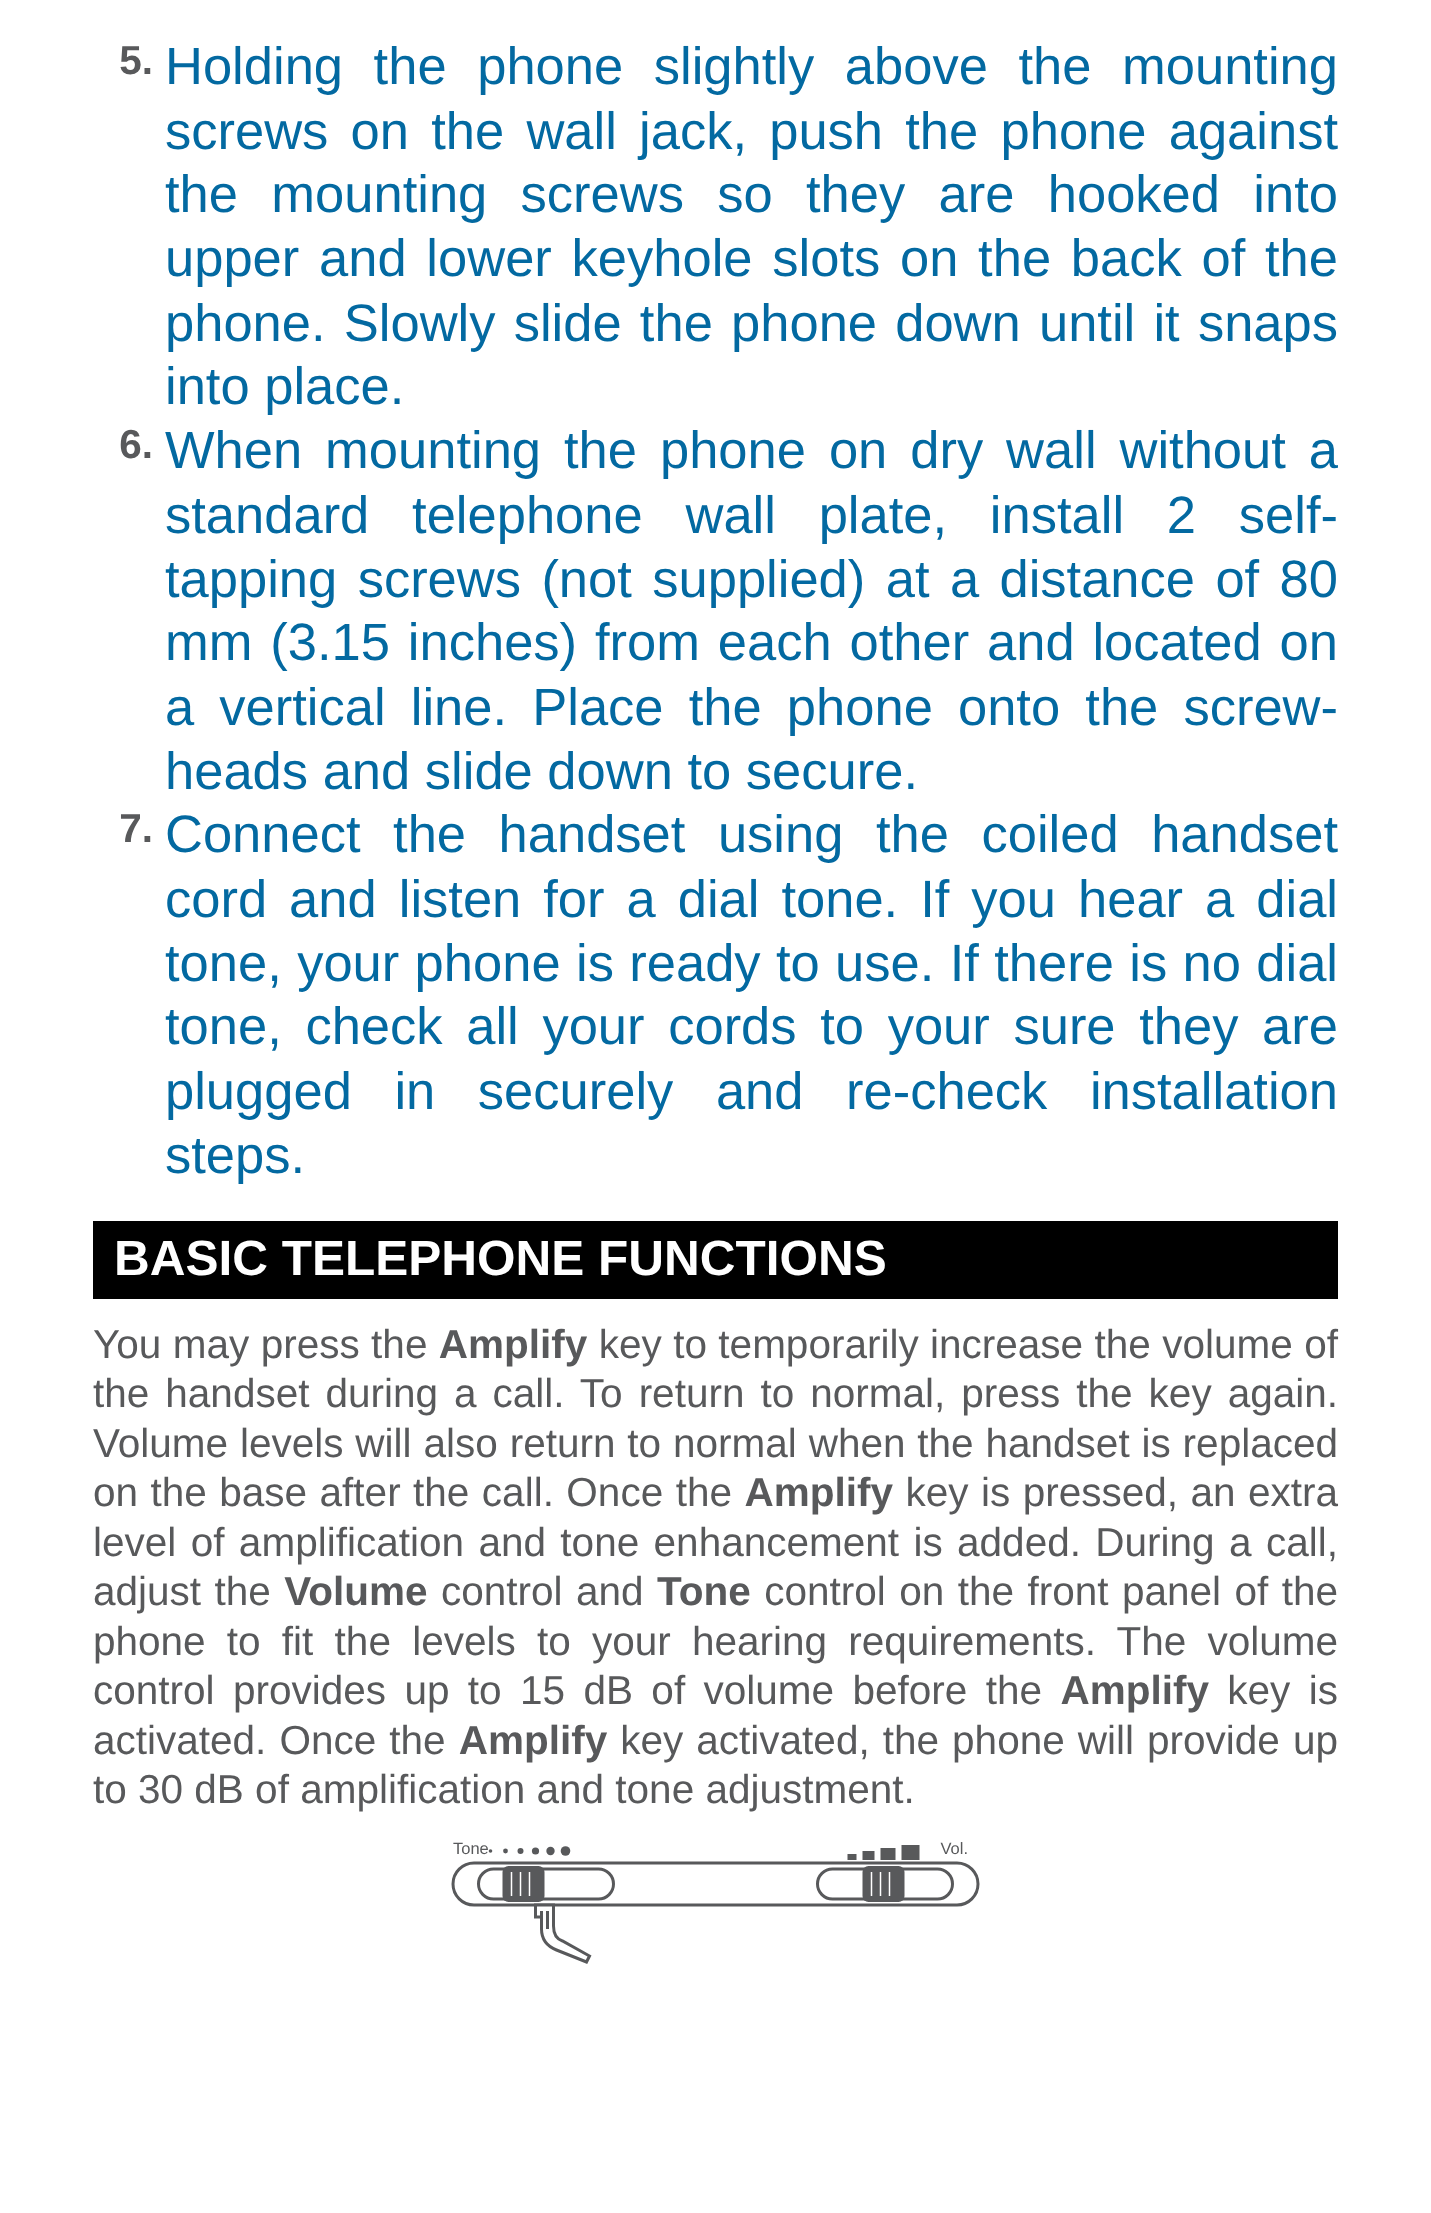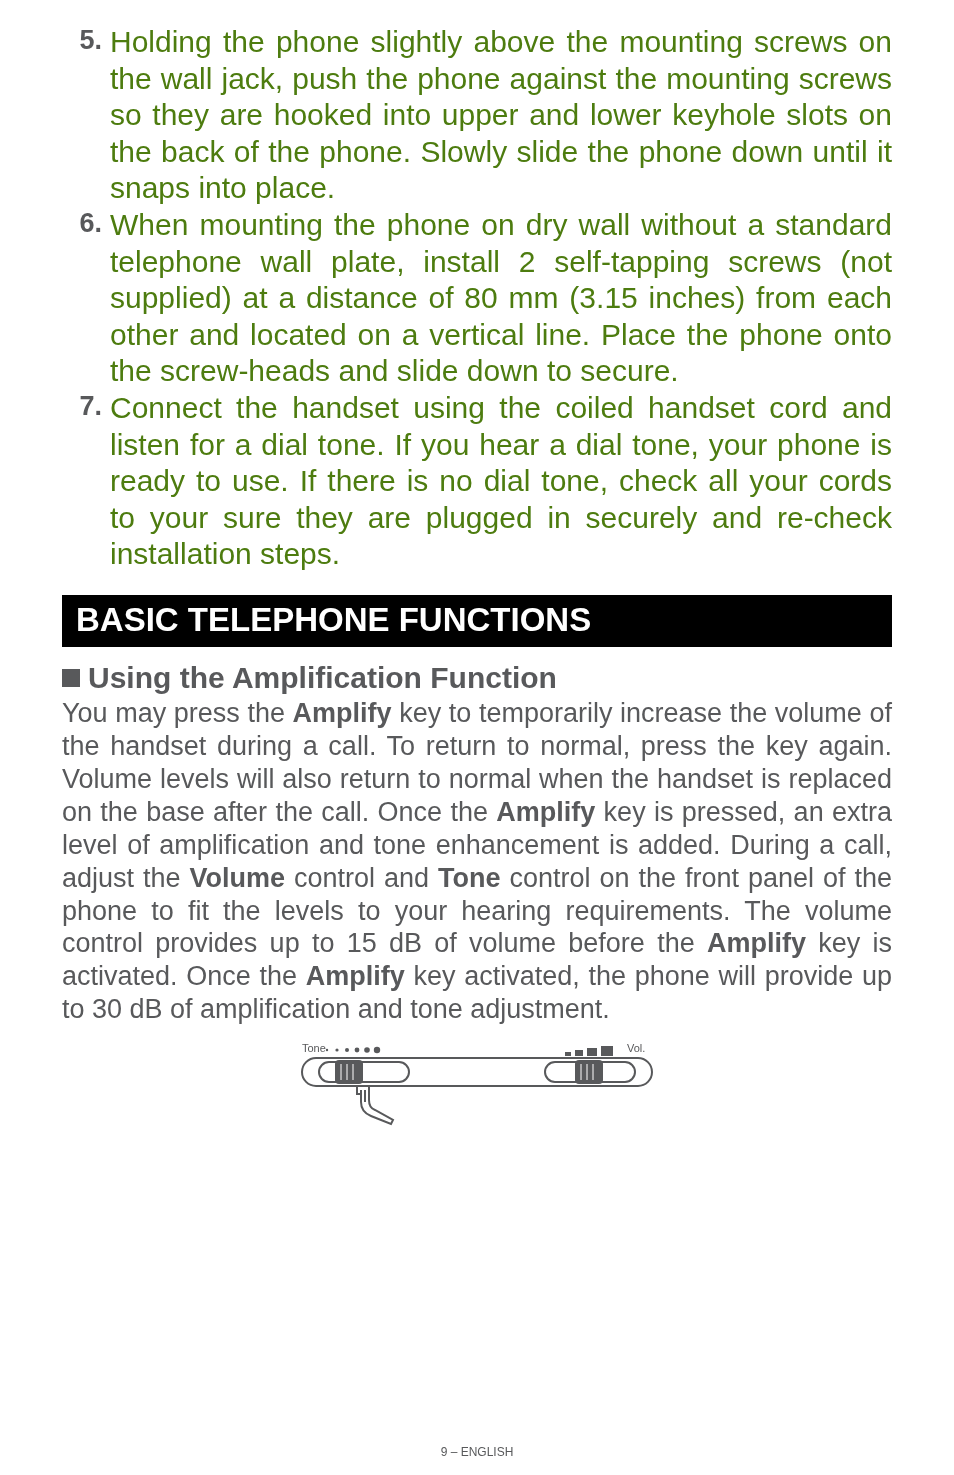--- a/index.html
+++ b/index.html
@@ -30,24 +30,24 @@
     flex: 0 0 40px;
     font-weight: 700;
     font-size: 27px;
     line-height: 1.22;
     text-align: right;
     padding-right: 8px;
     color:#58595b;
   }
   .step-text {
     flex: 1 1 auto;
-    font-size: 30px;
+    font-size: 35px;
     line-height: 1.22;
     text-align: justify;
-    color:#4d7c0f;
+    color:#0369a1;
   }
   .section-bar {
     background: #000;
     color: #fff;
     font-weight: 700;
     font-size: 33px;
     padding: 6px 28px 8px 14px;
     margin: 10px 0 14px 0;
   }
   .subhead {
@@ -110,24 +110,20 @@
       <span class="step-text">When mounting the phone on dry wall without a standard telephone wall plate, install 2 self-tapping screws (not supplied) at a distance of 80 mm (3.15 inches) from each other and located on a vertical line. Place the phone onto the screw-heads and slide down to secure.</span>
     </li>
     <li>
       <span class="step-num">7.</span>
       <span class="step-text">Connect the handset using the coiled handset cord and listen for a dial tone. If you hear a dial tone, your phone is ready to use. If there is no dial tone, check all your cords to your sure they are plugged in securely and re-check installation steps.</span>
     </li>
   </ol>
 
   <div class="section-bar">BASIC TELEPHONE FUNCTIONS</div>
 
-  <div class="subhead">
-    <span class="sub-square"></span>
-    <span class="sub-title">Using the Amplification Function</span>
-  </div>
 
 
   <p class="body">
     <span>You may press the </span><span class="bold">Amplify</span><span> key to temporarily increase the volume of the handset during a call. To return to normal, press the key again. Volume levels will also return to normal when the handset is replaced on the base after the call. Once the </span><span class="bold">Amplify</span><span> key is pressed, an extra level of amplification and tone enhancement is added. During a call, adjust the </span><span class="bold">Volume</span><span> control and </span><span class="bold">Tone</span><span> control on the front panel of the phone to fit the levels to your hearing requirements.  The volume control provides up to 15 dB of volume before the </span><span class="bold">Amplify</span><span> key is activated. Once the </span><span class="bold">Amplify</span><span> key activated, the phone will provide up to 30 dB of amplification and tone adjustment.</span>
   </p>
 
   <div class="figure">
     <svg width="360" height="90" viewBox="0 0 360 90">
       <g stroke="#58595b" stroke-width="2" fill="none">
 
@@ -164,14 +160,13 @@
           <line x1="4" y1="4" x2="4" y2="16"></line>
           <line x1="8" y1="4" x2="8" y2="16"></line>
         </g>
       </g>
       <text x="5" y="14" font-size="11" fill="#58595b" font-family="Arial">Tone</text>
       <text x="330" y="14" font-size="11" fill="#58595b" font-family="Arial">Vol.</text>
     </svg>
   </div>
 
 
-  <div class="footer">9 – ENGLISH</div>
 </div>
 
 </body></html>

